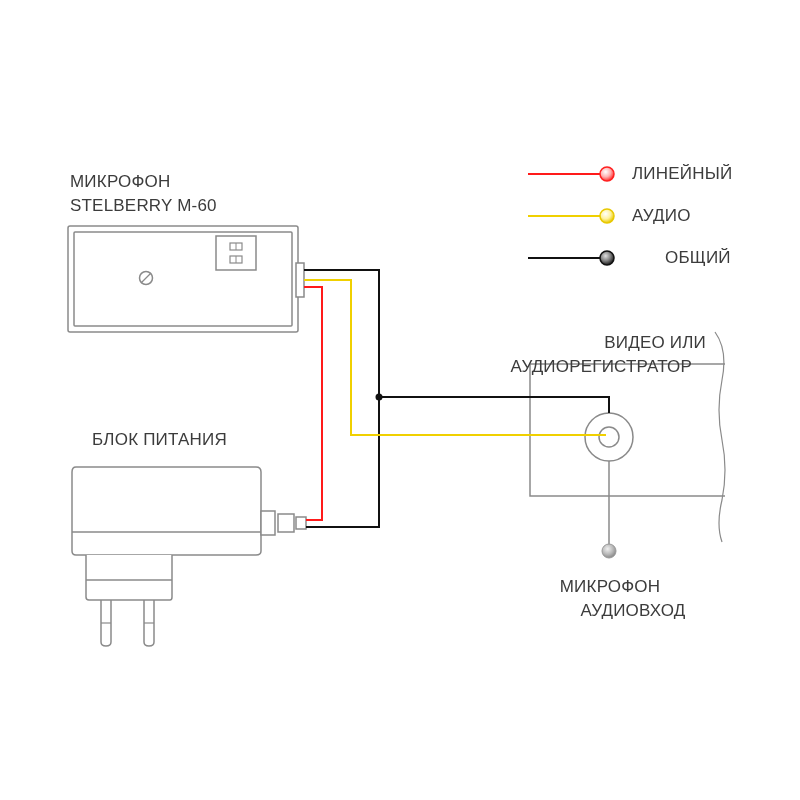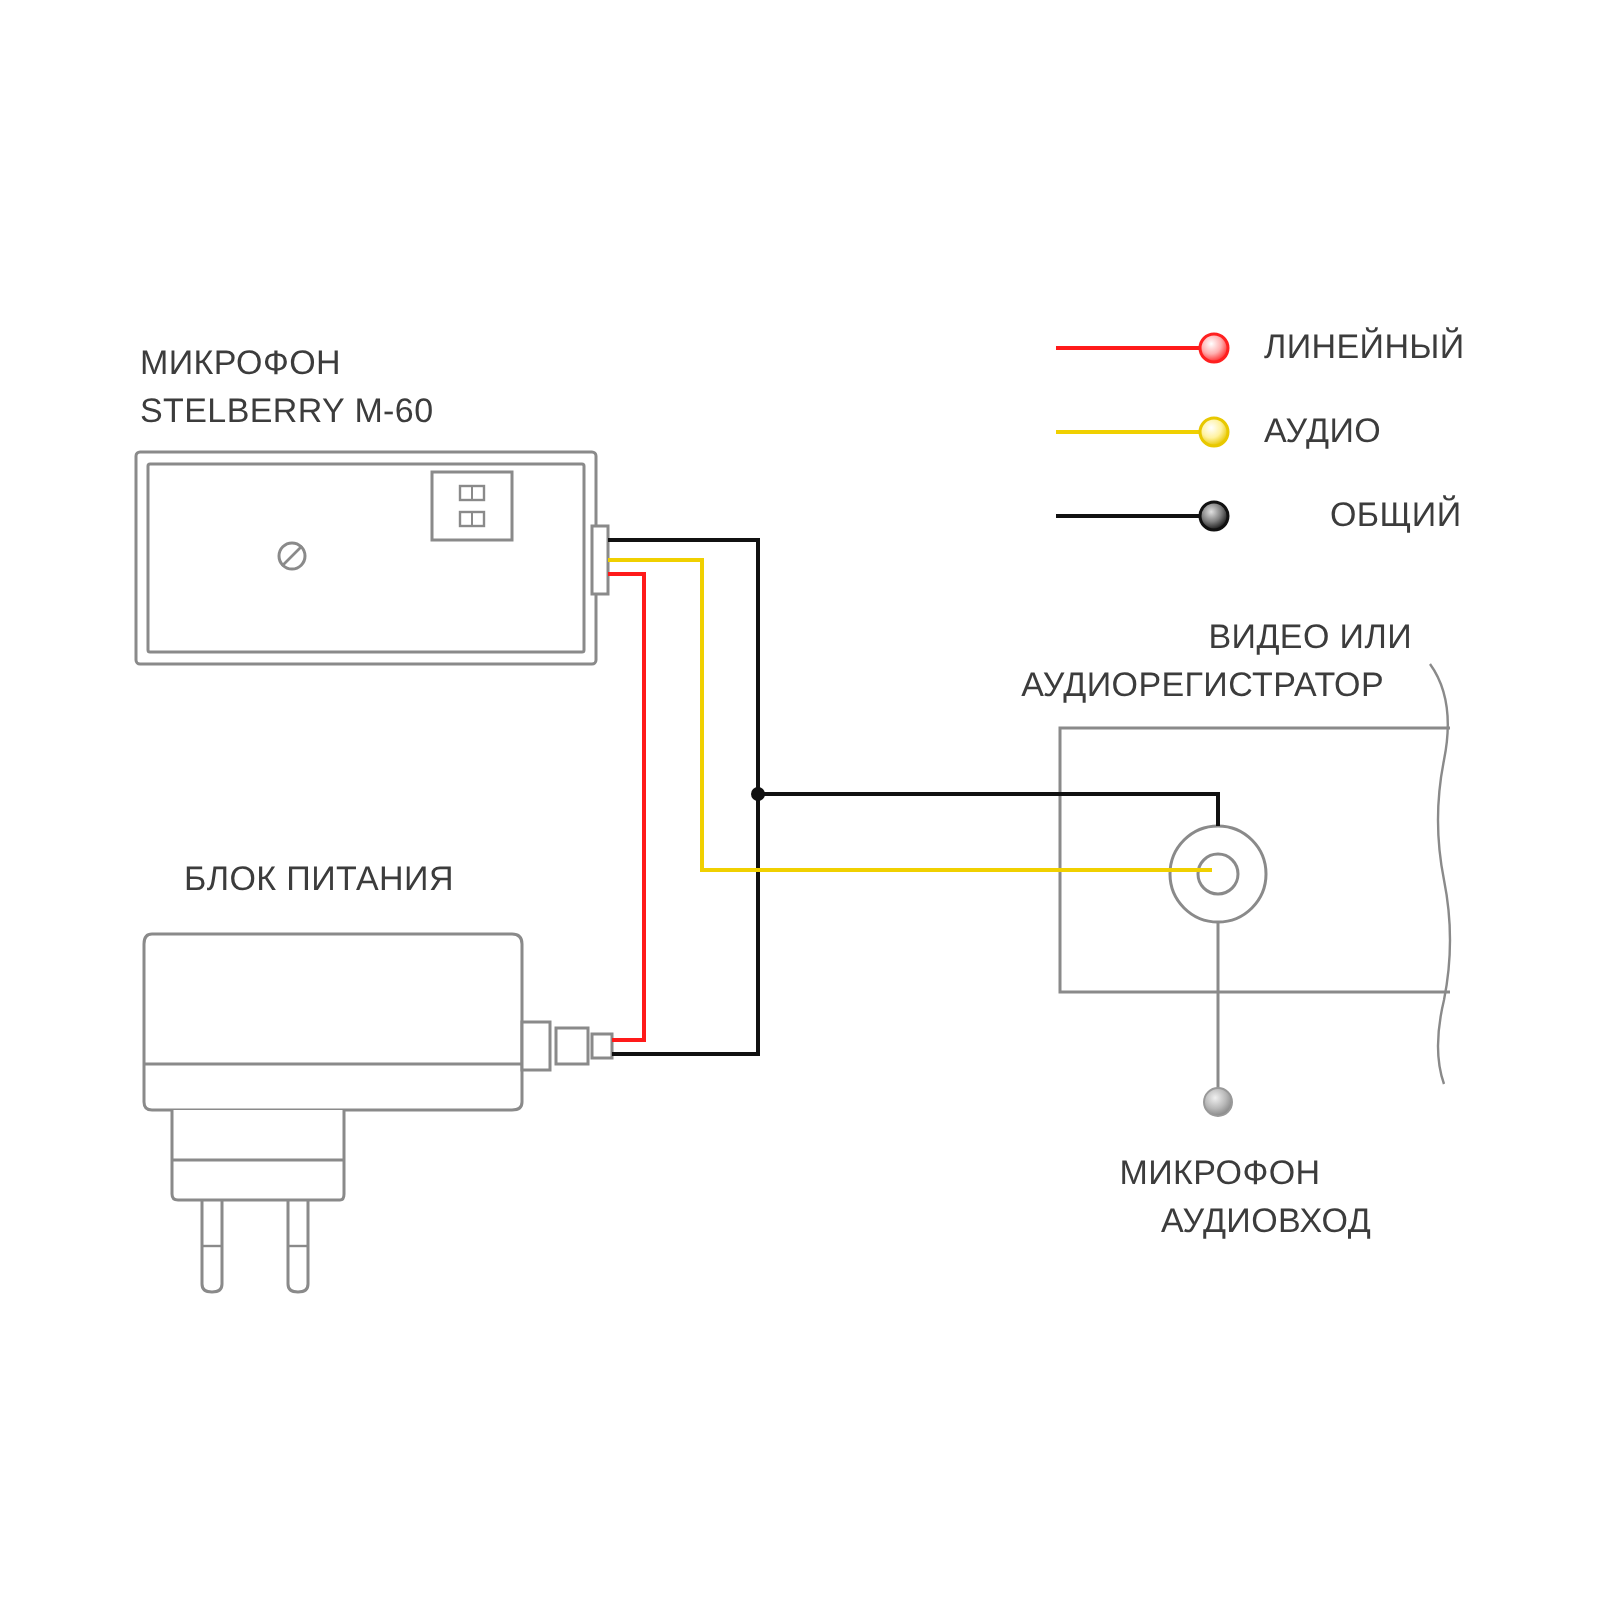--- a/index.html
+++ b/index.html
@@ -1,19 +1,19 @@
 <!DOCTYPE html>
 <html><head>
 <meta charset="utf-8">
 <style>
   html, body { margin: 0; padding: 0; background: #ffffff; }
   body { width: 800px; height: 800px; position: relative; overflow: hidden; font-family: "Liberation Sans", sans-serif; }
   svg { position: absolute; left: 0; top: 0; }
   .lbl { position: absolute; color: #3c3c3c; font-size: 17px; line-height: 24px; letter-spacing: 0.2px; white-space: nowrap; }
-  .lbl.right { text-align: right; }
+  .lbl.right { text-align: right; margin-top: 24px; }
   .lbl.center { text-align: center; }
 </style>
 </head>
 <body>
 
 <svg width="800" height="800" viewBox="0 0 800 800">
   <defs>
     <radialGradient id="gRed" cx="40%" cy="35%" r="65%">
       <stop offset="0%" stop-color="#ffffff"></stop>
       <stop offset="55%" stop-color="#ffb0b0"></stop>

